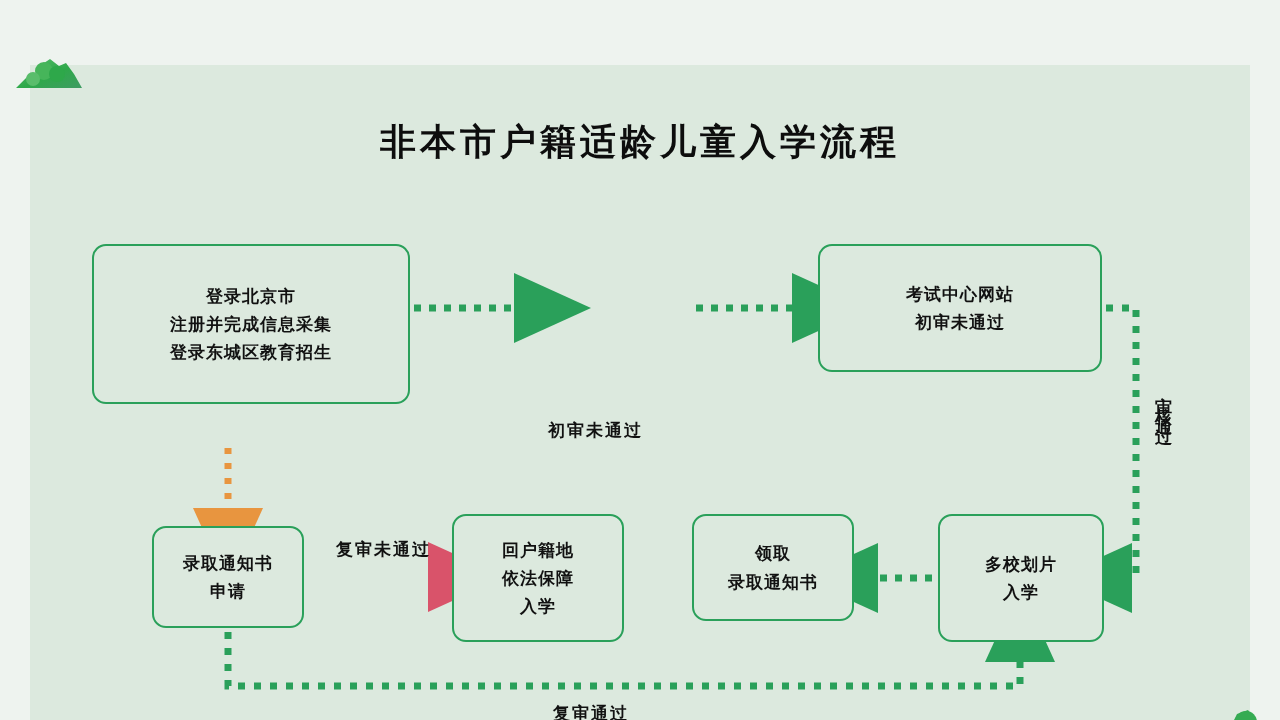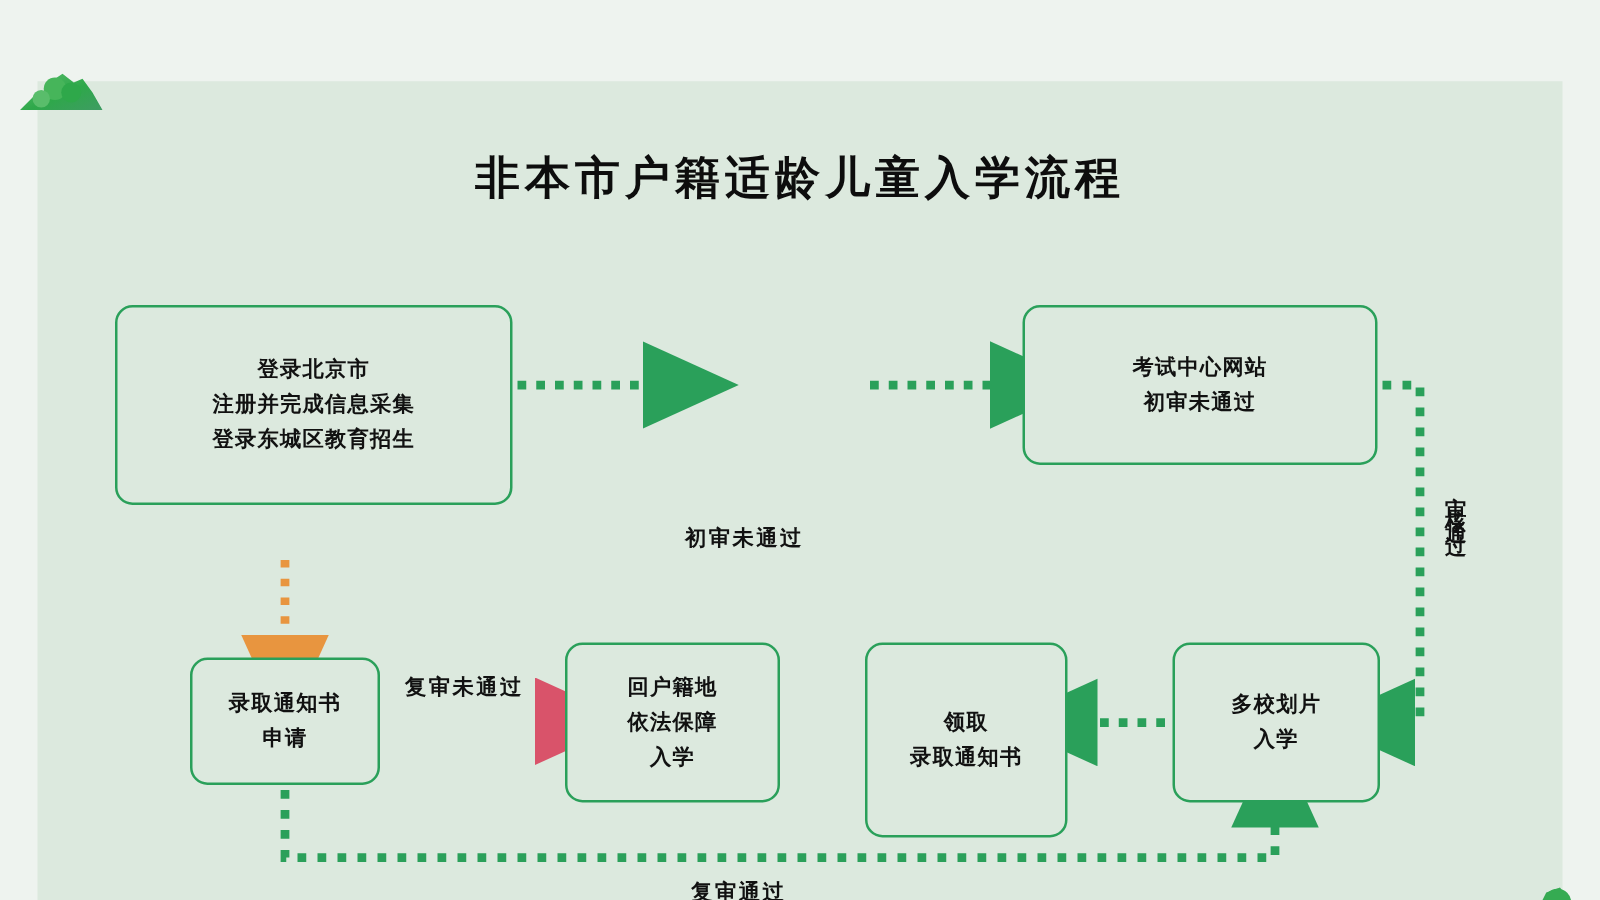--- a/index.html
+++ b/index.html
@@ -72,35 +72,35 @@
     letter-spacing: 1px;
     text-align: center;
   }
   .box .ln { display: block; white-space: nowrap; }
 
   #box-register { left: 92px;  top: 204px; width: 318px; height: 160px; }
   #box-joint    { left: 540px; top: 224px; width: 152px; height: 88px;  }
   #box-query    { left: 818px; top: 204px; width: 284px; height: 128px; }
   #box-review   { left: 152px; top: 486px; width: 152px; height: 102px; }
   #box-hukou    { left: 452px; top: 474px; width: 172px; height: 128px; }
-  #box-notice   { left: 692px; top: 474px; width: 162px; height: 156px; text-align: center; }
+  #box-notice   { left: 692px; top: 474px; width: 162px; height: 107px; text-align: center; }
   #box-multi    { left: 938px; top: 474px; width: 166px; height: 128px; }
 
   
   .edge-label {
     position: absolute;
     font-family: "DejaVu Serif", serif;
     font-weight: bold;
     font-size: 17px;
     letter-spacing: 2px;
     color: #111;
     white-space: nowrap;
   }
   #lbl-first-fail { left: 548px; top: 379px; }
-  #lbl-recheck-fail { left: 324px; top: 498px; }
+  #lbl-recheck-fail { left: 336px; top: 498px; }
   #lbl-recheck-pass { left: 553px; top: 662px; text-align: center; }
   #lbl-audit-pass {
     left: 1155px; top: 344px;
     writing-mode: vertical-rl;
     text-orientation: upright;
     letter-spacing: 10px;
     line-height: 1;
   }
 
   

